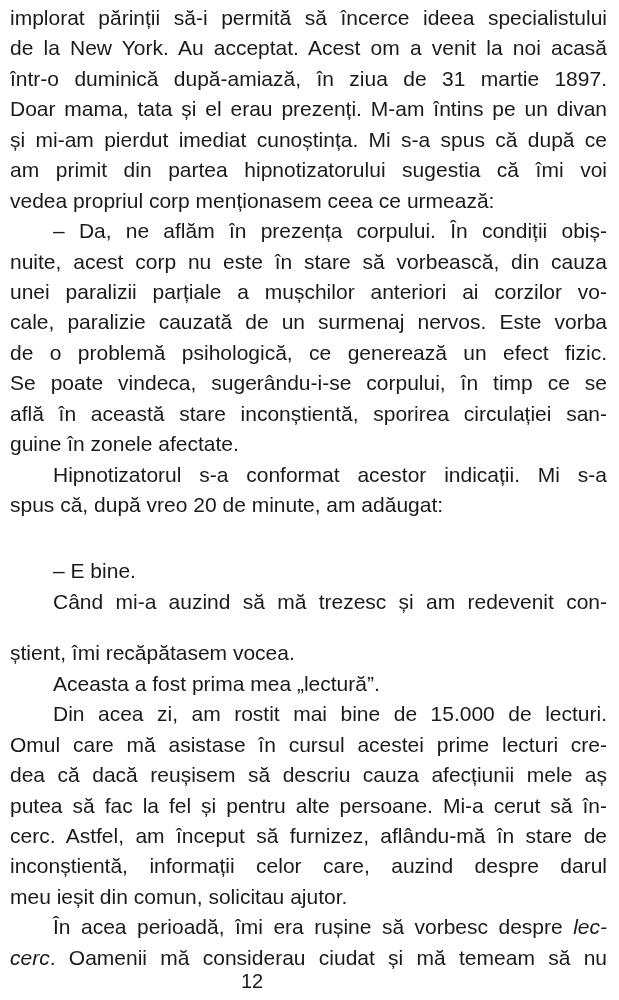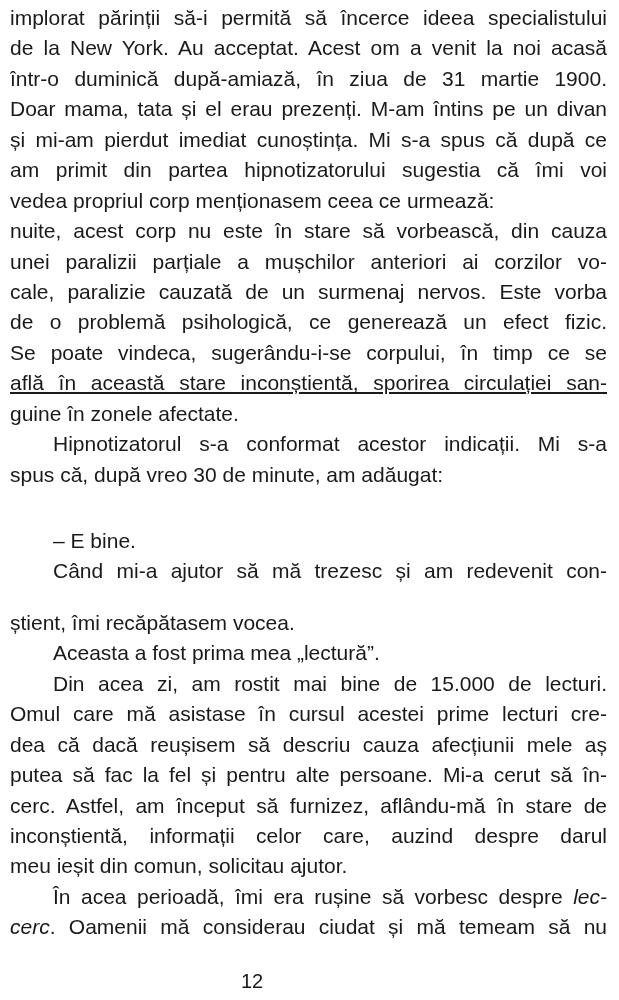--- a/index.html
+++ b/index.html
@@ -13,36 +13,37 @@
   .pagenum { position: absolute; left: 0; width: 504px; top: 970px; text-align: center;
              font-size: 20px; color: #1a1a1a; }
   i { font-style: italic; margin-top: 36px; }
 </style>
 </head>
 <body>
 
 <div class="page">
   <span class="line" style="white-space: normal; overflow: hidden;">implorat părinții să-i permită să încerce ideea specialistului</span>
   <span class="line" style="white-space: normal; overflow: hidden;">de la New York. Au acceptat. Acest om a venit la noi acasă</span>
-  <span class="line" style="white-space: normal; overflow: hidden;">într-o duminică după-amiază, în ziua de 31 martie 1900.</span>
+  <span class="line" style="white-space: normal; overflow: hidden;">într-o duminică după-amiază, în ziua de 31 martie 1897.</span>
   <span class="line" style="white-space: normal; overflow: hidden;">Doar mama, tata și el erau prezenți. M-am întins pe un divan</span>
   <span class="line" style="white-space: normal; overflow: hidden;">și mi-am pierdut imediat cunoștința. Mi s-a spus că după ce</span>
   <span class="line" style="white-space: normal; overflow: hidden;">am primit din partea hipnotizatorului sugestia că îmi voi</span>
   <span class="line last" style="white-space: normal; overflow: hidden;">vedea propriul corp menționasem ceea ce urmează:</span>
+  <span class="line indent" style="white-space: normal; overflow: hidden;">– Da, ne aflăm în prezența corpului. În condiții obiș-</span>
   <span class="line" style="white-space: normal; overflow: hidden;">nuite, acest corp nu este în stare să vorbească, din cauza</span>
   <span class="line" style="white-space: normal; overflow: hidden;">unei paralizii parțiale a mușchilor anteriori ai corzilor vo-</span>
   <span class="line" style="white-space: normal; overflow: hidden;">cale, paralizie cauzată de un surmenaj nervos. Este vorba</span>
   <span class="line" style="white-space: normal; overflow: hidden;">de o problemă psihologică, ce generează un efect fizic.</span>
   <span class="line" style="white-space: normal; overflow: hidden;">Se poate vindeca, sugerându-i-se corpului, în timp ce se</span>
-  <span class="line" style="white-space: normal; overflow: hidden; text-decoration: underline;">află în această stare inconștientă, sporirea circulației san-</span>
+  <span class="line" style="white-space: normal; overflow: hidden;">află în această stare inconștientă, sporirea circulației san-</span>
   <span class="line last" style="white-space: normal; overflow: hidden;">guine în zonele afectate.</span>
   <span class="line indent" style="white-space: normal; overflow: hidden;">Hipnotizatorul s-a conformat acestor indicații. Mi s-a</span>
-  <span class="line last" style="white-space: normal; overflow: hidden;">spus că, după vreo 30 de minute, am adăugat:</span>
+  <span class="line last" style="white-space: normal; overflow: hidden;">spus că, după vreo 20 de minute, am adăugat:</span>
   <span class="line indent last" style="white-space: normal; overflow: hidden; margin-top: 36px;">– E bine.</span>
-  <span class="line indent" style="white-space: normal; overflow: hidden;">Când mi-a ajutor să mă trezesc și am redevenit con-</span>
+  <span class="line indent" style="white-space: normal; overflow: hidden;">Când mi-a auzind să mă trezesc și am redevenit con-</span>
   <span class="line last" style="white-space: normal; overflow: hidden; margin-top: 21px;">știent, îmi recăpătasem vocea.</span>
   <span class="line indent last" style="white-space: normal; overflow: hidden;">Aceasta a fost prima mea „lectură”.</span>
   <span class="line indent" style="white-space: normal; overflow: hidden;">Din acea zi, am rostit mai bine de 15.000 de lecturi.</span>
   <span class="line" style="white-space: normal; overflow: hidden;">Omul care mă asistase în cursul acestei prime lecturi cre-</span>
   <span class="line" style="white-space: normal; overflow: hidden;">dea că dacă reușisem să descriu cauza afecțiunii mele aș</span>
   <span class="line" style="white-space: normal; overflow: hidden;">putea să fac la fel și pentru alte persoane. Mi-a cerut să în-</span>
   <span class="line" style="white-space: normal; overflow: hidden;">cerc. Astfel, am început să furnizez, aflându-mă în stare de</span>
   <span class="line" style="white-space: normal; overflow: hidden;">inconștientă, informații celor care, auzind despre darul</span>
   <span class="line last" style="white-space: normal; overflow: hidden;">meu ieșit din comun, solicitau ajutor.</span>
   <span class="line indent" style="white-space: normal; overflow: hidden;"><span>În acea perioadă, îmi era rușine să vorbesc despre </span><i>lec-</i></span>

